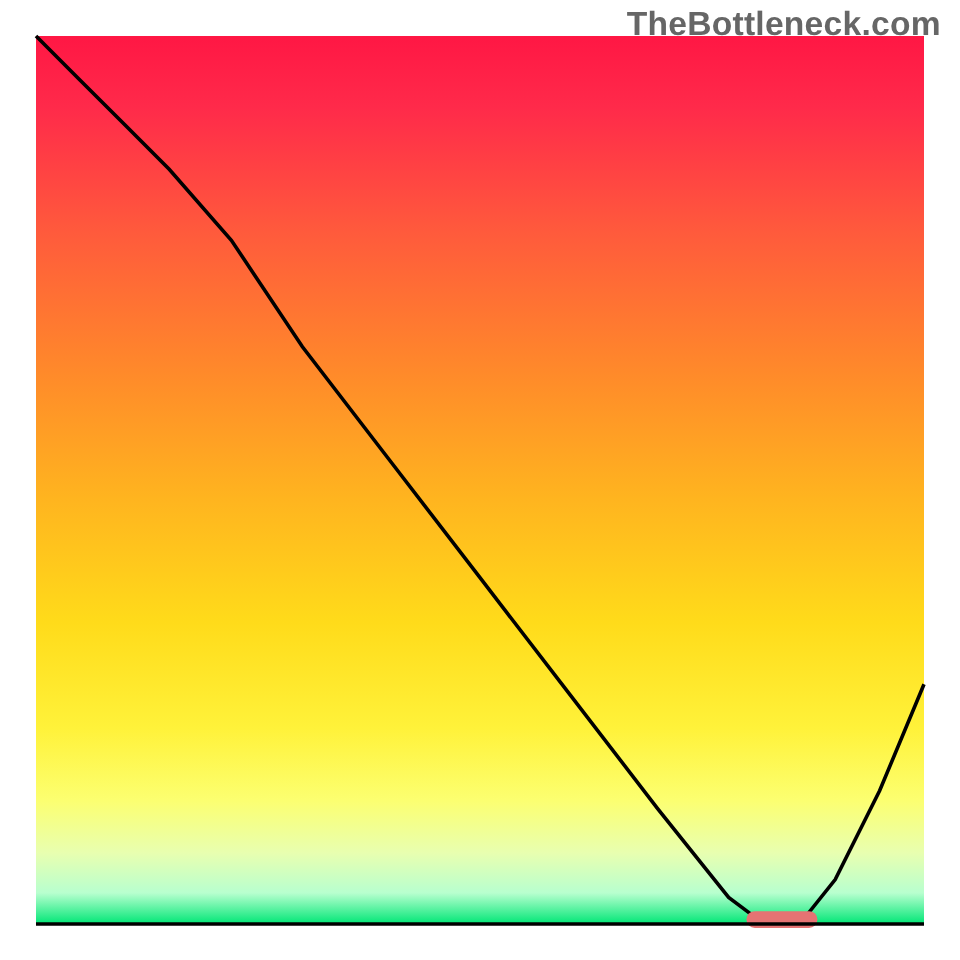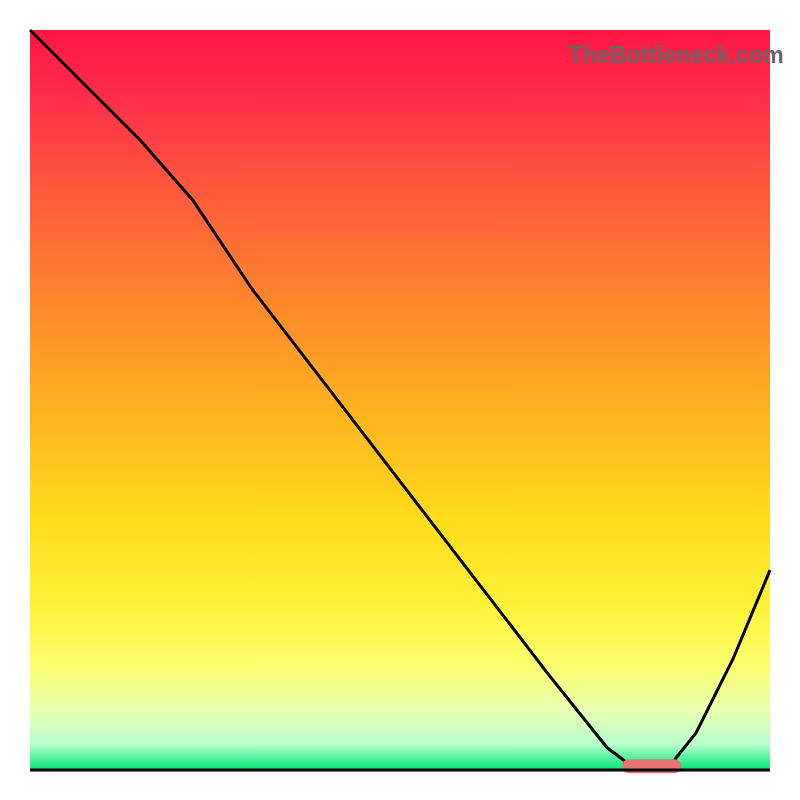--- a/index.html
+++ b/index.html
@@ -14,26 +14,25 @@
   .frame {
     position: relative;
     width: 800px;
     height: 800px;
     box-sizing: border-box;
   }
   .watermark {
     position: absolute;
     top: 4px;
     right: 16px;
-    font-size: 23px;
+    font-size: 28px;
     font-weight: 600;
     color: #666666;
     letter-spacing: 0.2px;
     z-index: 10;
-    margin-top: 38px;
   }
   .chart-svg {
     position: absolute;
     top: 0;
     left: 0;
   }
 </style>
 </head>
 <body>
 

